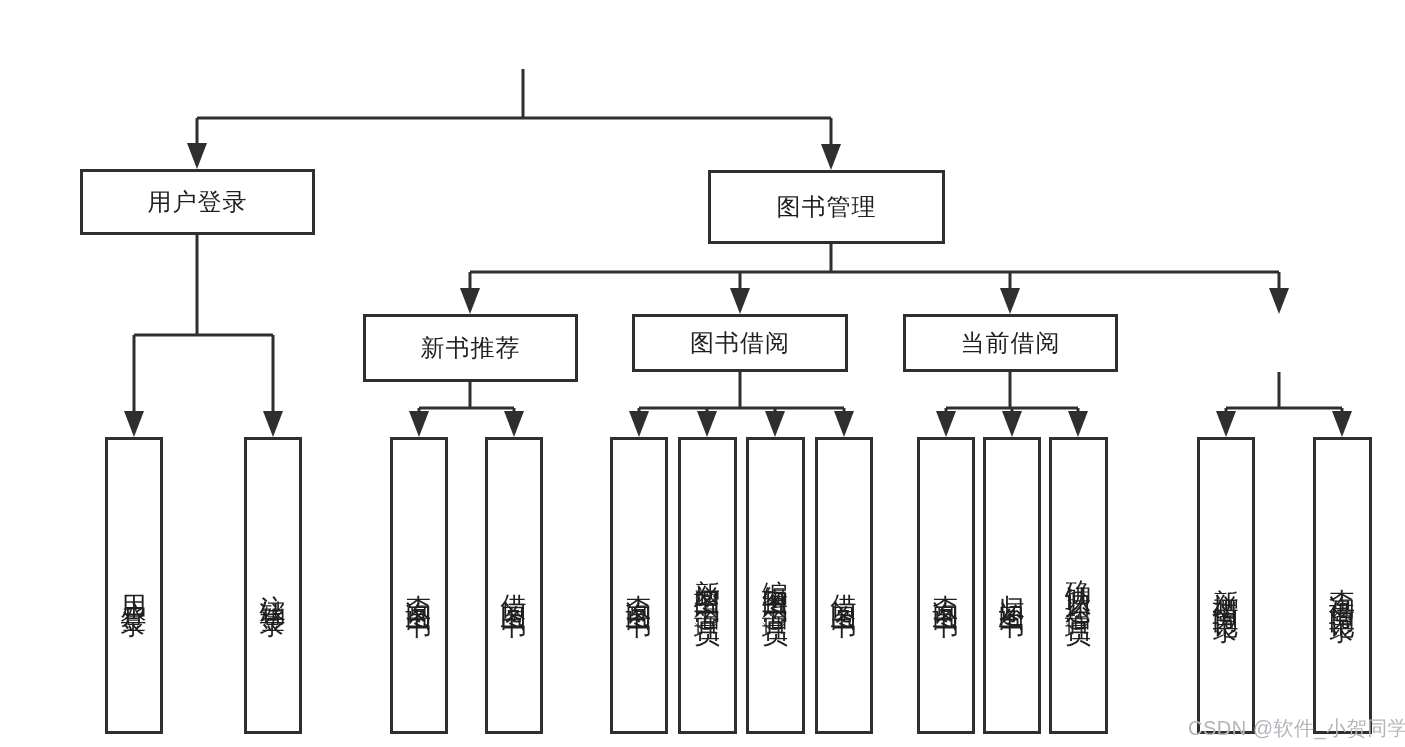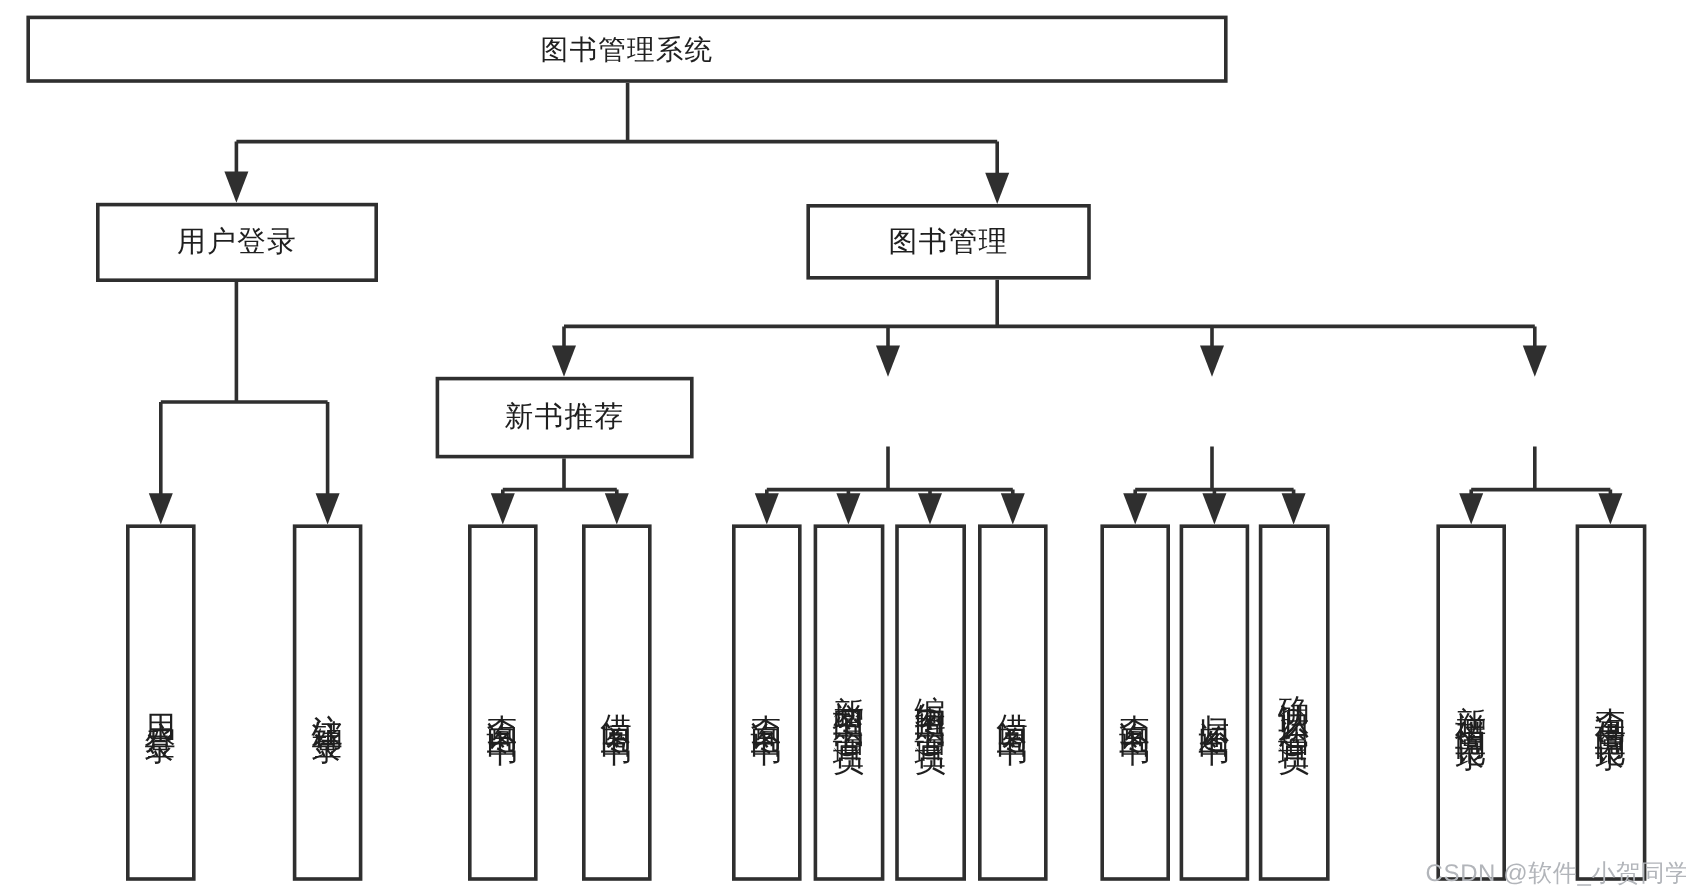--- a/index.html
+++ b/index.html
@@ -73,33 +73,36 @@
     <path d="M1010 372 V408 M946 408 H1078 M946 408 V431 M1012 408 V431 M1078 408 V431"></path>
     <polygon points="936,411 956,411 946,437"></polygon>
     <polygon points="1002,411 1022,411 1012,437"></polygon>
     <polygon points="1068,411 1088,411 1078,437"></polygon>
 
     <path d="M1279 372 V408 M1226 408 H1342 M1226 408 V431 M1342 408 V431"></path>
     <polygon points="1216,411 1236,411 1226,437"></polygon>
     <polygon points="1332,411 1352,411 1342,437"></polygon>
   </svg>
 
-  <div class="box h root" style="left:22px;top:13px;width:1001px;height:56px">
-    <span>图书管理系统</span>
-  </div>
 
   <div class="box h" style="left:80px;top:169px;width:235px;height:66px">
     <span>用户登录</span>
   </div>
-  <div class="box h" style="left:672px;top:170px;width:237px;height:63px">
+  <div class="box h" style="left:708px;top:170px;width:237px;height:74px">
     <span>图书管理</span>
   </div>
 
   <div class="box h" style="left:363px;top:314px;width:215px;height:68px">
     <span>新书推荐</span>
+  </div>
+  <div class="box h" style="left:632px;top:314px;width:216px;height:58px">
+    <span>图书借阅</span>
+  </div>
+  <div class="box h" style="left:903px;top:314px;width:215px;height:58px">
+    <span>当前借阅</span>
   </div>
 
   <div class="box v" style="left:105px;top:437px;width:58px;height:297px">
     <span>用户登录</span>
   </div>
   <div class="box v" style="left:244px;top:437px;width:58px;height:297px">
     <span>注销登录</span>
   </div>
 
   <div class="box v" style="left:390px;top:437px;width:58px;height:297px">

